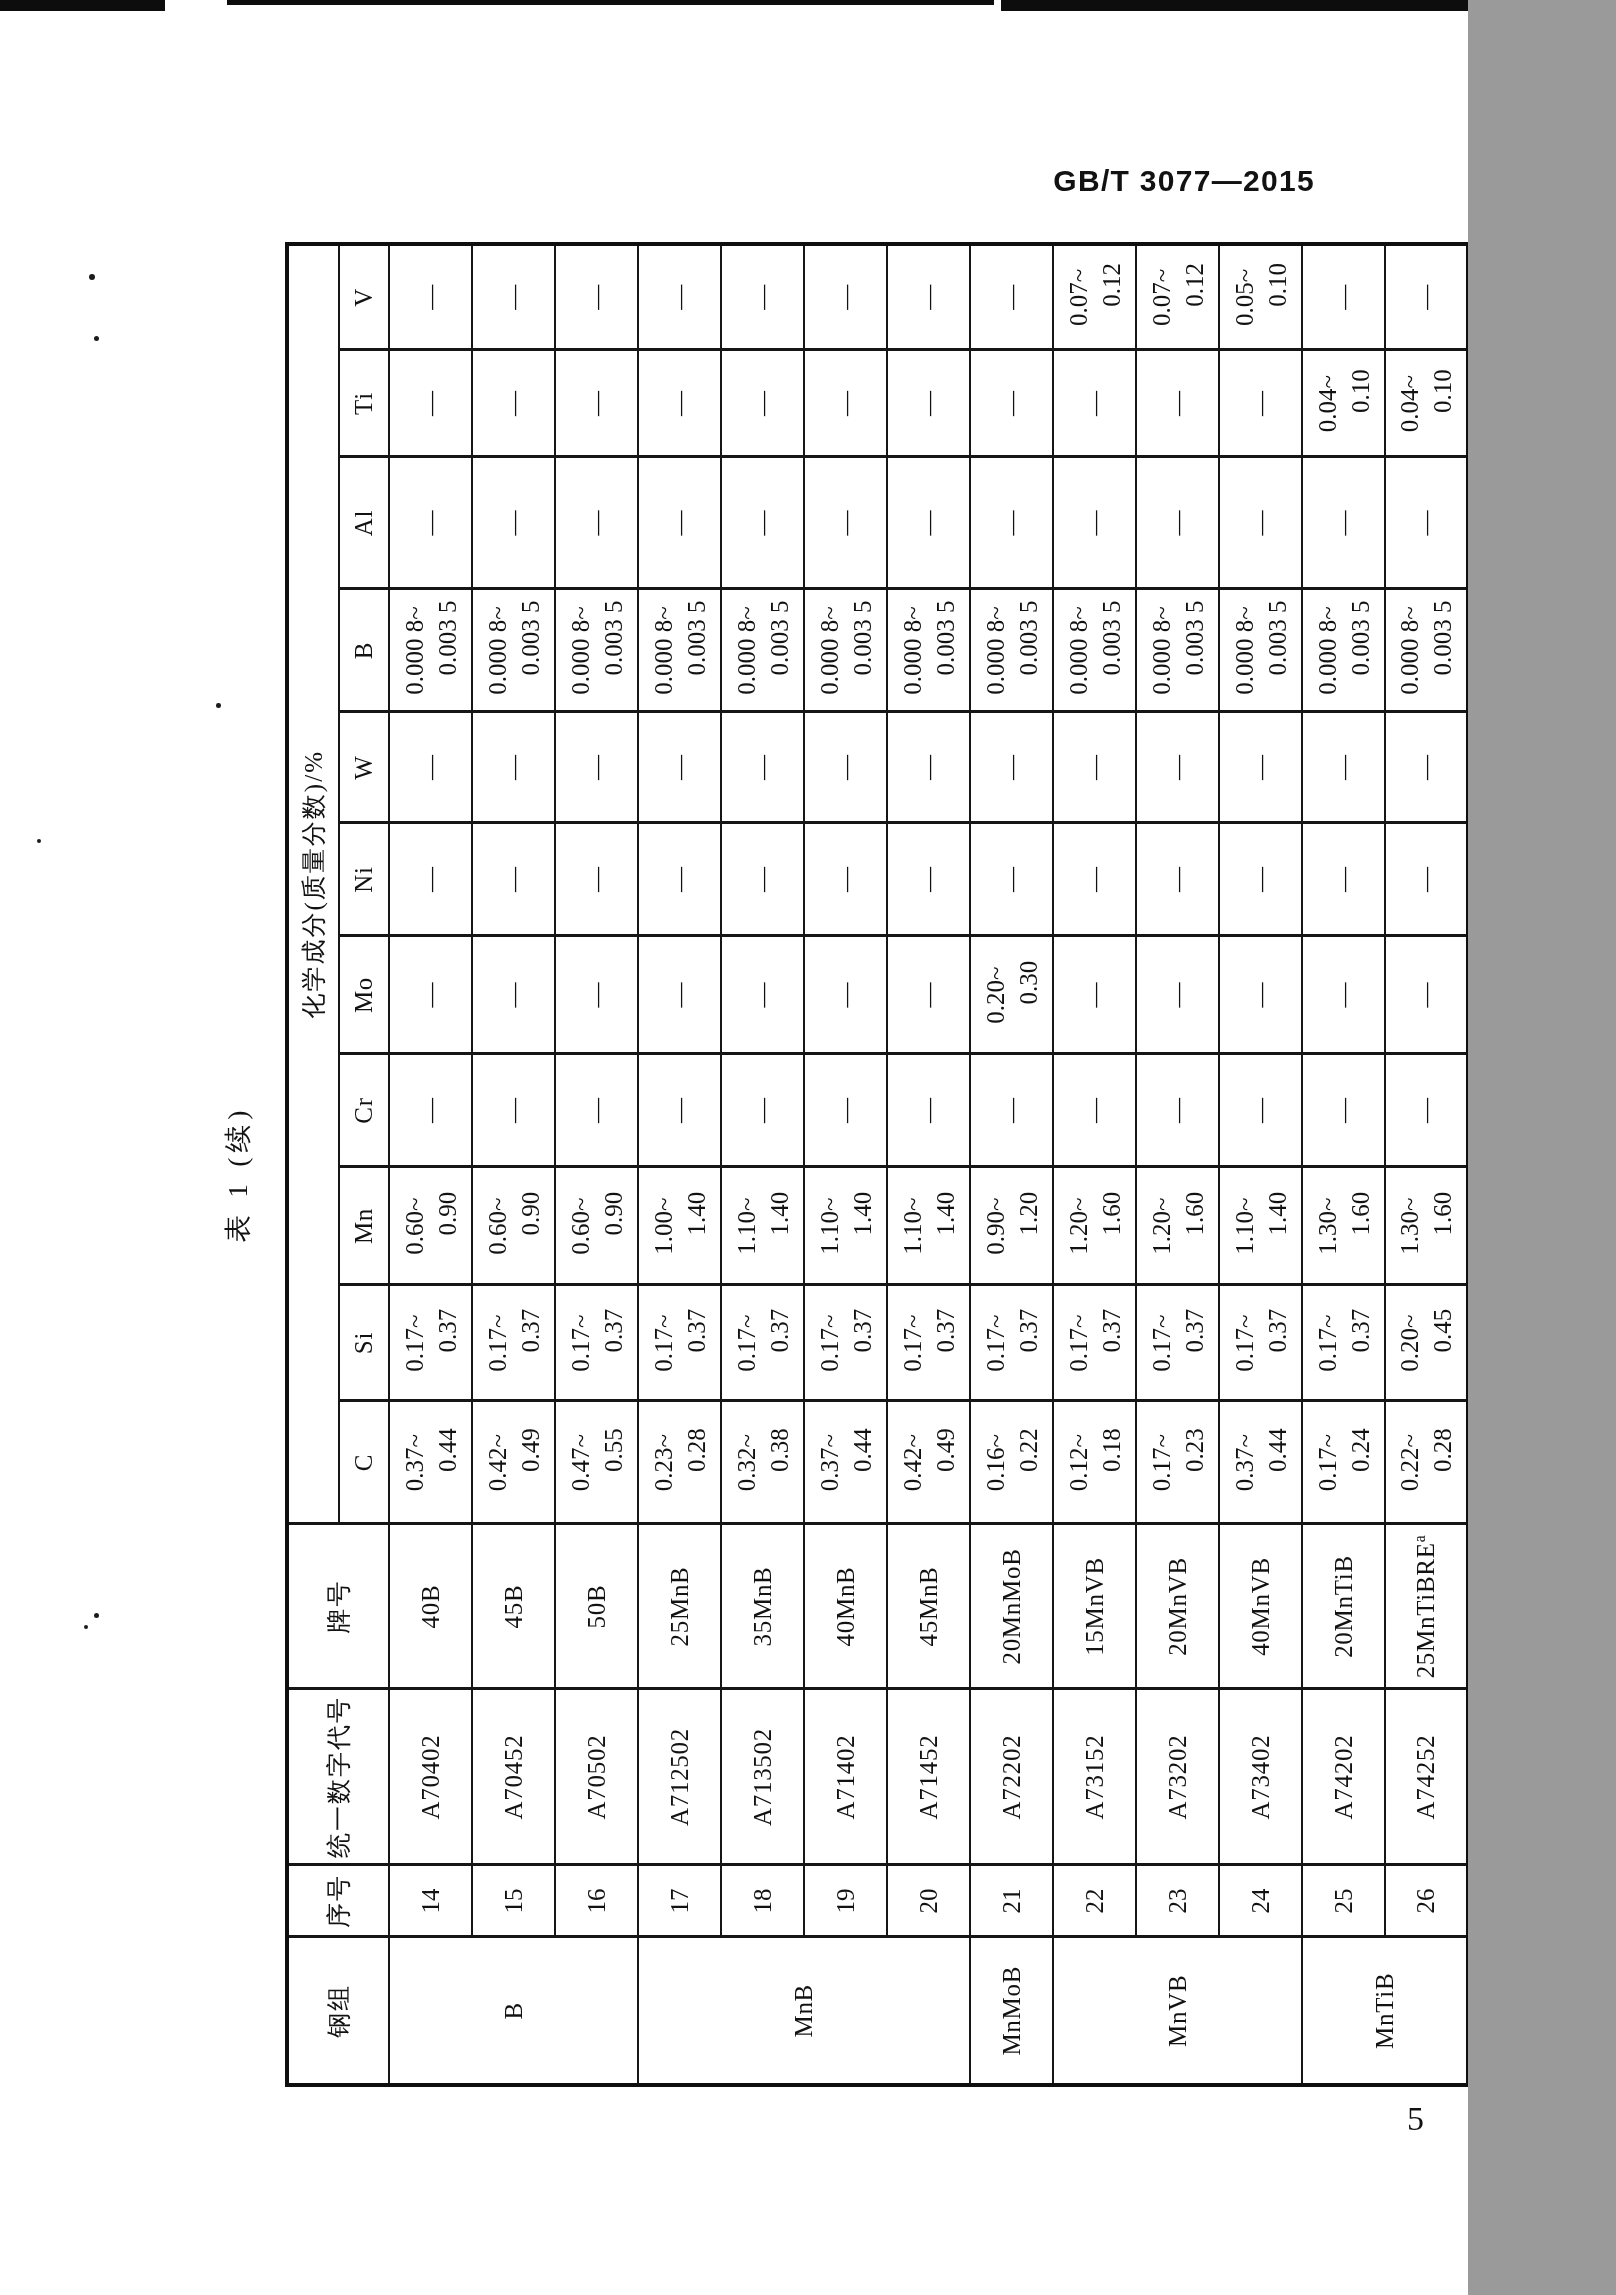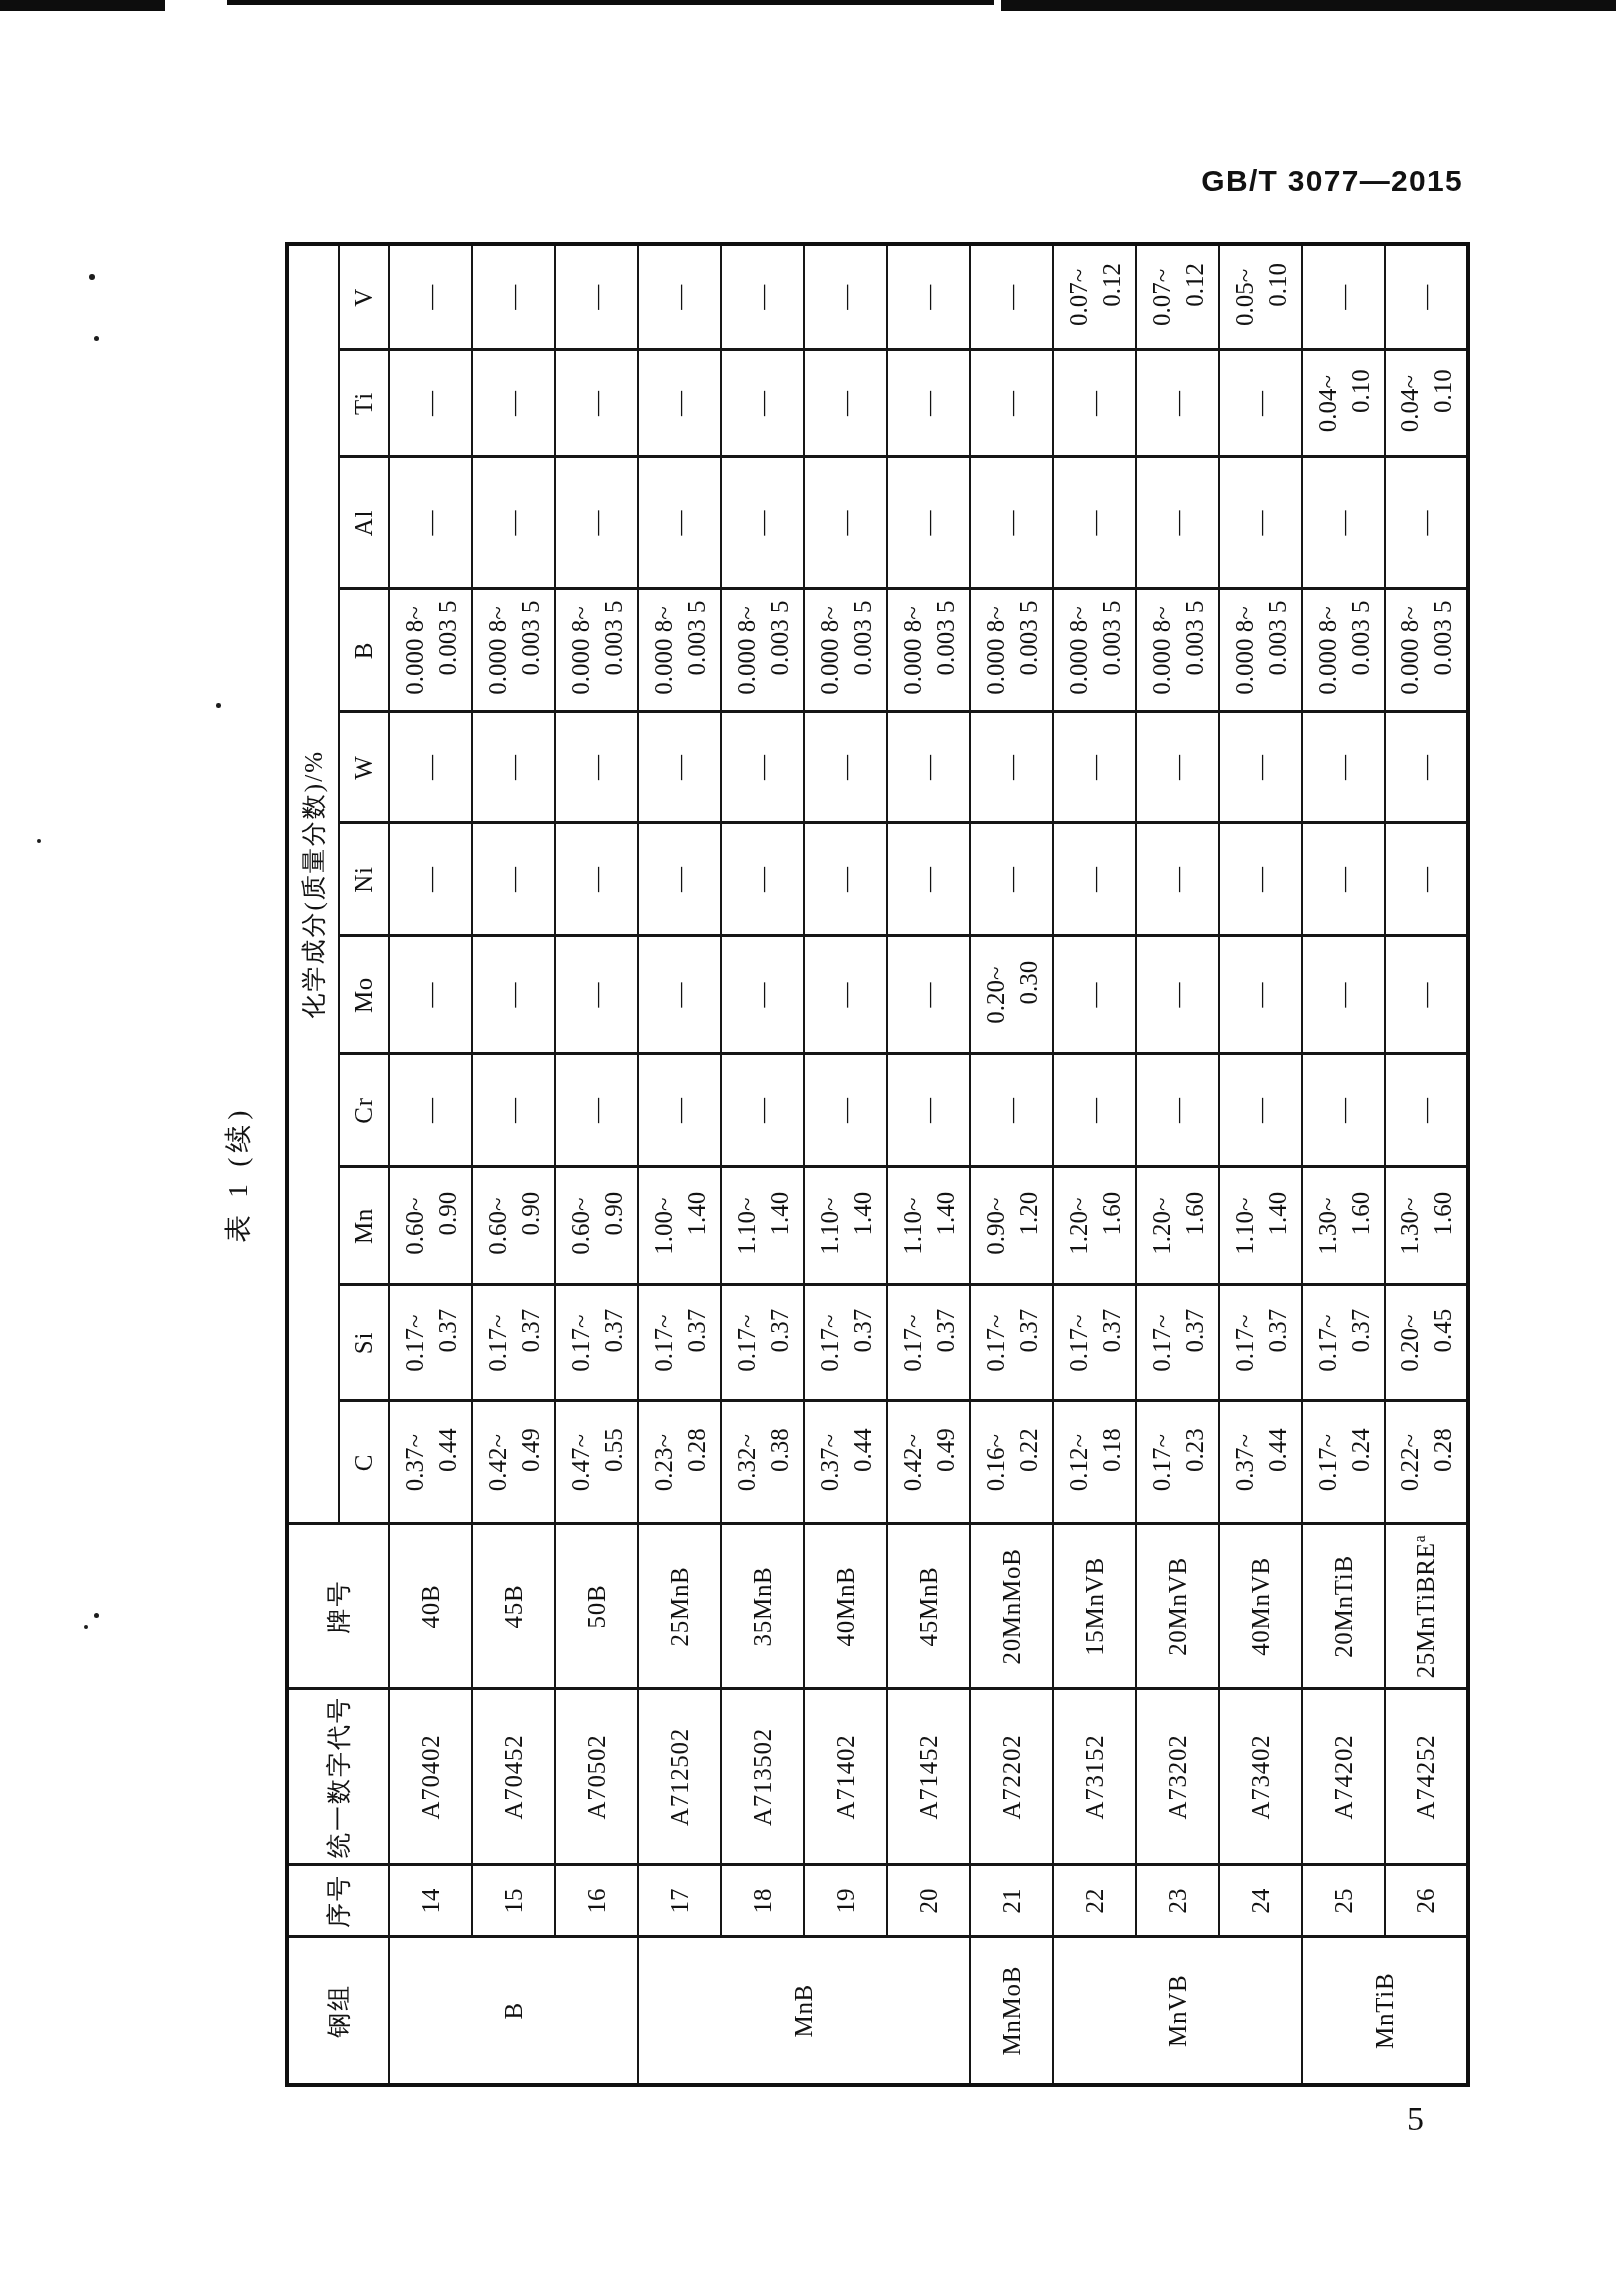--- a/index.html
+++ b/index.html
@@ -1,18 +1,18 @@
 <!DOCTYPE html>
 <html style="font-size:10.5px"><head>
 <meta charset="utf-8">
 <style>
   html,body{margin:0;padding:0;background:#9a9a9a;}
   #page{
     position:relative;
-    width:1616px;height:2295px;
+    width:1468px;height:2295px;
     background:#ffffff;
     overflow:hidden;
     font-family:"Liberation Serif","DejaVu Serif",serif;
     color:#121212;
   }
   
   .streak{position:absolute;background:#0d0d0d;}
   .speck{position:absolute;background:#1c1c1c;border-radius:50%;}
 
   

